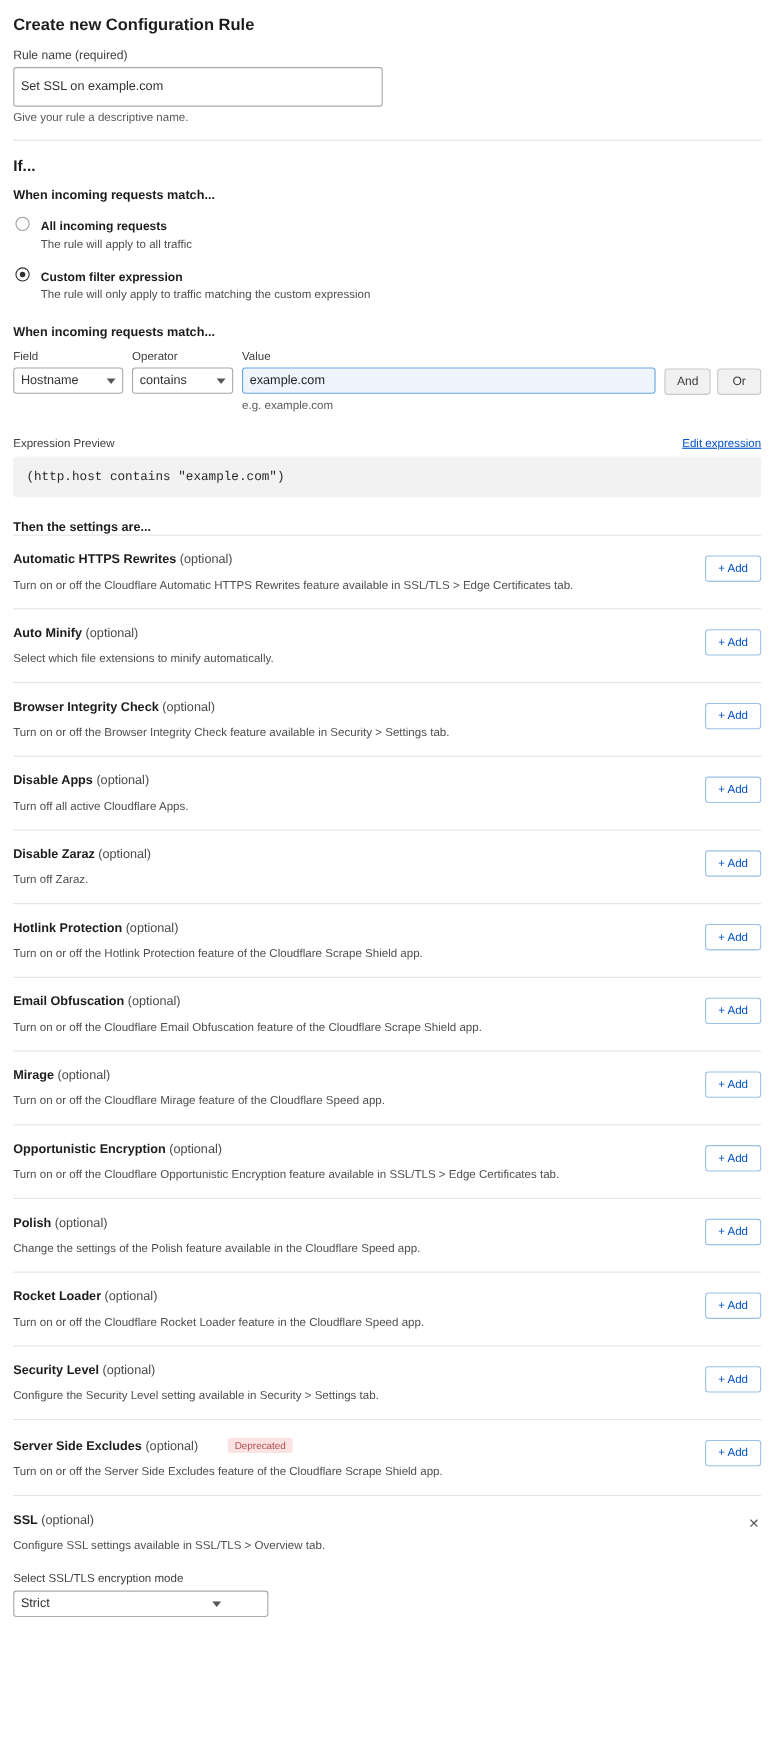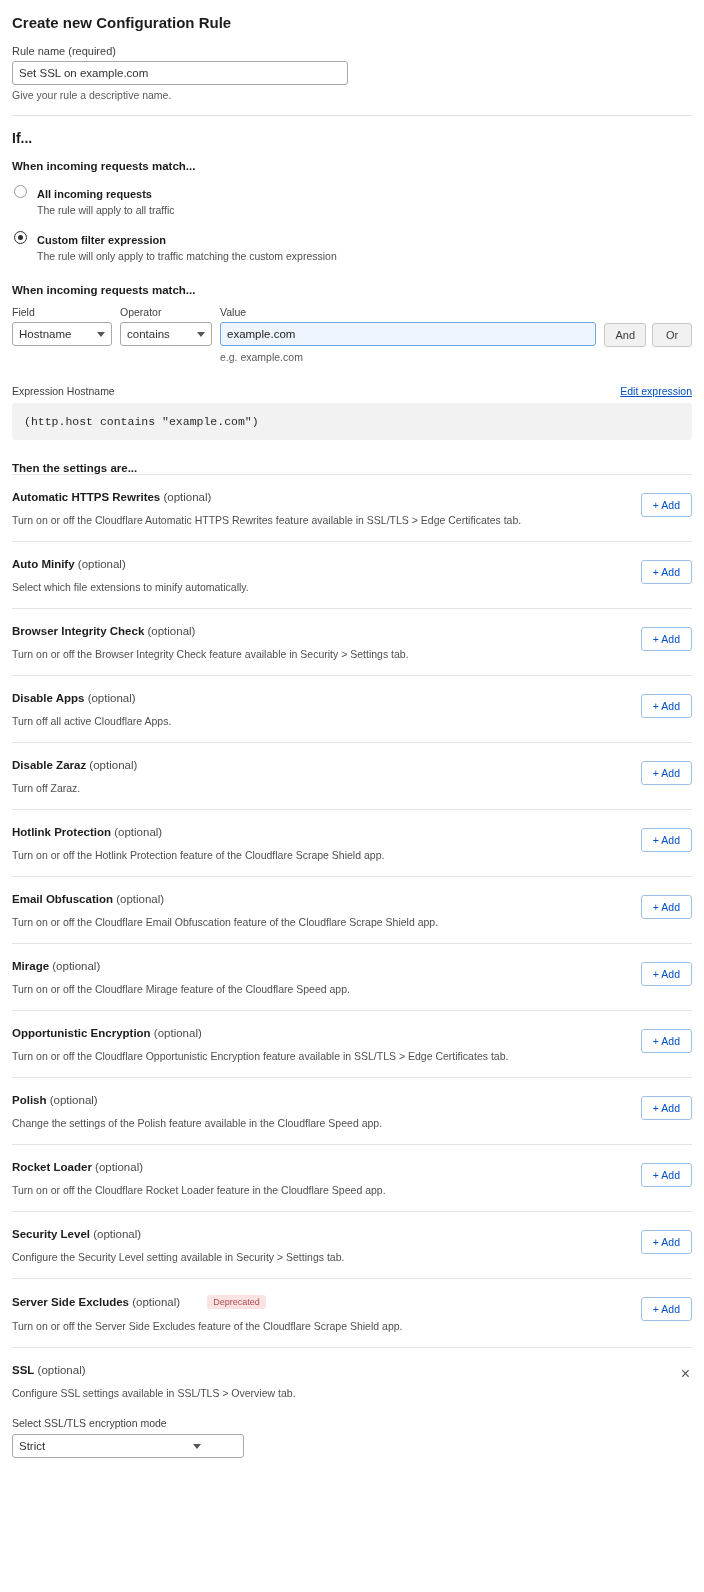--- a/index.html
+++ b/index.html
@@ -24,21 +24,21 @@
     color: #1d1d1d;
     margin: 6px 0 14px 0;
   }
   .field-label {
     font-size: 11px;
     color: #404041;
     margin-bottom: 4px;
   }
   .text-input {
     width: 336px;
-    height: 24px;
+    height: 36px;
     border: 1px solid #a9a9a9;
     border-radius: 3px;
     padding: 2px 6px;
     font-size: 11.5px;
     font-family: "Liberation Sans", sans-serif;
     color: #313131;
     background: #fff;
     outline: none;
   }
   .helper {
@@ -330,21 +330,21 @@
       <div class="value-helper">e.g. example.com</div>
     </div>
 
     <div style="padding-top:17px; display:flex; gap:6px;">
       <button class="logic-btn">And</button>
       <button class="logic-btn">Or</button>
     </div>
   </div>
 
   <div class="preview-head">
-    <span class="preview-label">Expression Hostname</span>
+    <span class="preview-label">Expression Preview</span>
     <span class="edit-link">Edit expression</span>
   </div>
   <div class="preview-box">(http.host contains "example.com")</div>
 
   <div class="then-head">Then the settings are...</div>
 
   <div class="setting">
     <div class="setting-left">
       <div class="setting-title"><b>Automatic HTTPS Rewrites</b> <span class="opt">(optional)</span></div>
       <div class="setting-desc">Turn on or off the Cloudflare Automatic HTTPS Rewrites feature available in SSL/TLS &gt; Edge Certificates tab.</div>

